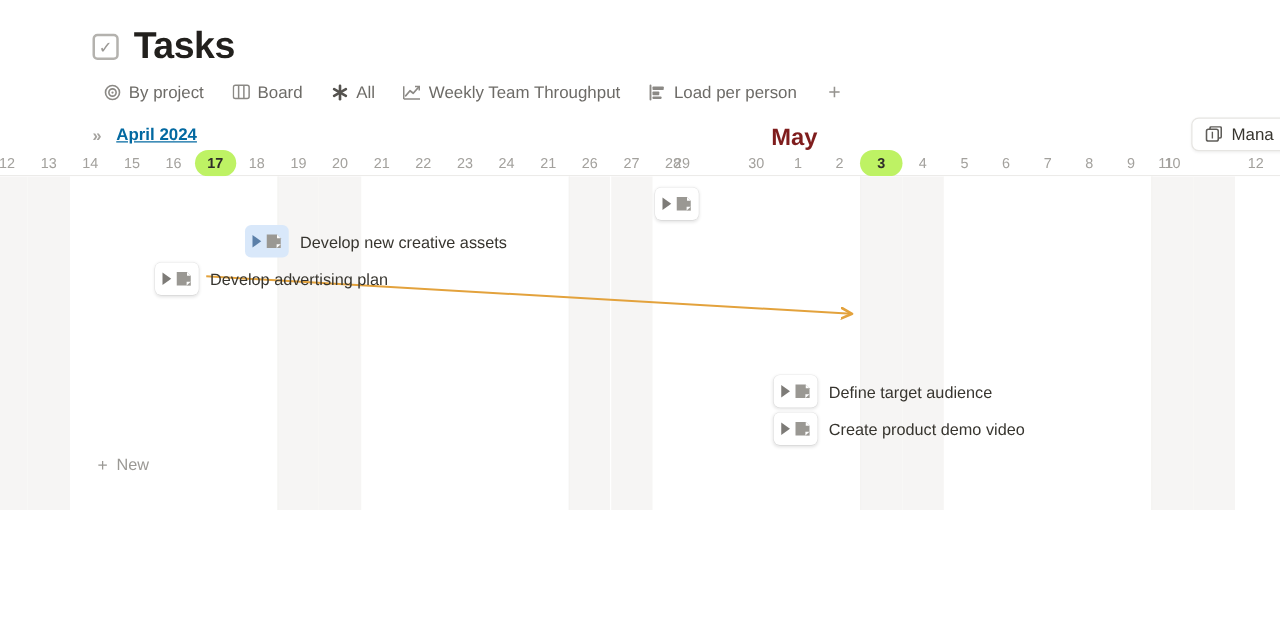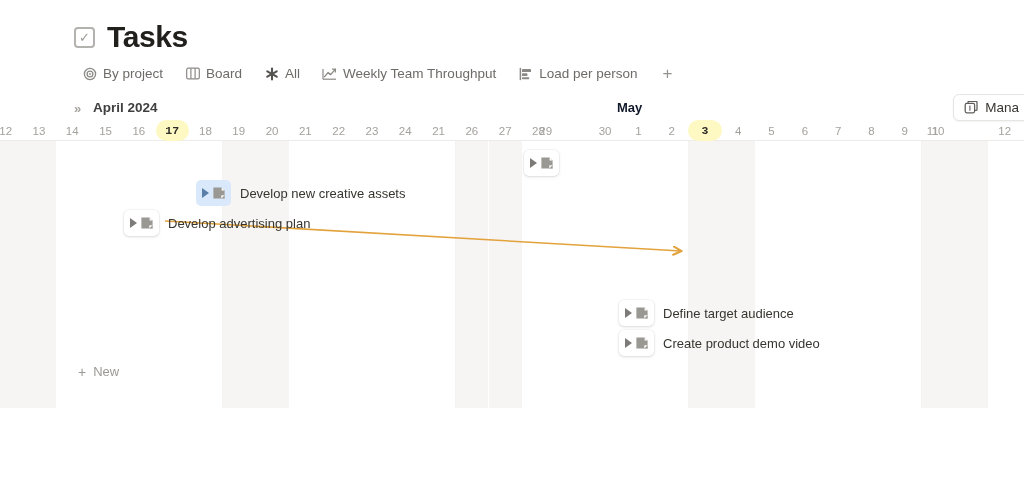--- a/index.html
+++ b/index.html
@@ -56,25 +56,25 @@
   
   .month-row {
     position: absolute; left: 0; top: 98px; width: 1024px; height: 22px;
   }
   .chev {
     position: absolute; left: 74px; top: 3px;
     color: #a5a39f; font-size: 13px; font-weight: bold;
   }
   .month-april {
     position: absolute; left: 93px; top: 2px;
-    font-size: 13.5px; font-weight: bold; color: #404040;
+    font-size: 13.5px; font-weight: bold; color: #0369a1; text-decoration: underline;
   }
   .month-may {
     position: absolute; left: 617px; top: 2px;
-    font-size: 13px; font-weight: bold; color: #0f172a;
+    font-size: 19px; font-weight: bold; color: #7f1d1d;
   }
   .manage-btn {
     position: absolute; right: -6px; top: -4px;
     display: flex; align-items: center; gap: 7px;
     padding: 5px 10px; border: 1px solid #e6e5e2; border-radius: 6px;
     background: #fff; font-size: 13.5px; color: #37352f;
     box-shadow: 0 1px 2px rgba(15,15,15,0.05);
     white-space: nowrap; cursor: pointer;
   }
   .manage-ico { color: #5f5d59; display: inline-flex; }
@@ -85,21 +85,21 @@
     border-bottom: 1px solid #ecebe9;
     padding-left: 36px;
   }
   .day-cell {
     position: absolute; top: 0; height: 21px;
     display: flex; align-items: center; justify-content: center;
     font-size: 11.5px; color: #a3a19d;
   }
   .day-cell.today {
     color: #2e2c29; font-weight: bold;
-    background: #fef9c3; border-radius: 11px; font-family: Liberation Mono, monospace;
+    background: #bef264; border-radius: 11px;
   }
 
   
   .grid {
     position: absolute; left: 0; top: 141px; width: 1024px; height: 267px;
     background: #ffffff; overflow: hidden;
   }
   .weekend {
     position: absolute; top: 0; height: 267px; background: #f6f5f4;
   }

